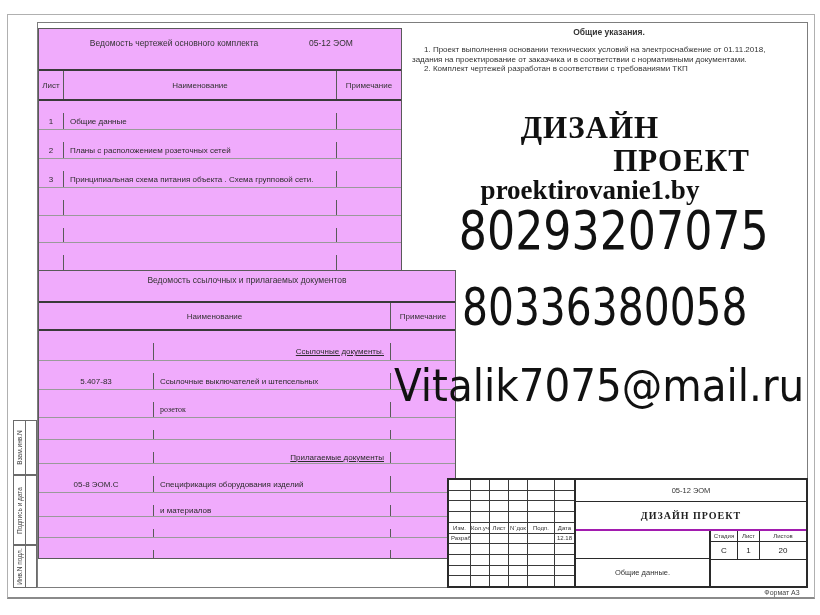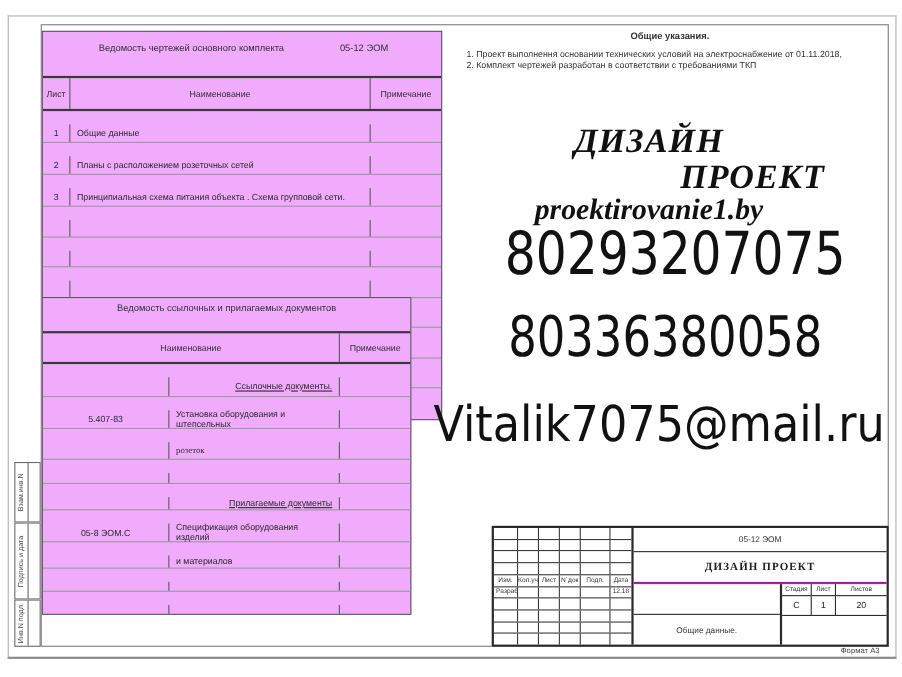--- a/index.html
+++ b/index.html
@@ -12,21 +12,21 @@
   .abs { position:absolute; }
 
   
   .outer-border { left:7px; top:14px; width:808px; height:585px;
     border:1px solid #b0b0b0; border-bottom:2px solid #8a8a8a; }
   .frame { left:37px; top:22px; width:771px; height:566px; border:1px solid #7d7d7d; }
 
   
   .dtable { background:#f0abfc; border:1px solid #5a5a5a; display:flex; flex-direction:column;gap:12px; }
   .t1 { left:38px; top:28px; width:364px; }
-  .t2 { left:38px; top:270px; width:336px; }
+  .t2 { left:38px; top:270px; width:418px; }
   .t-titlerow { height:28px; display:flex; align-items:center; font-size:8.5px; color:#333; }
   .t-titlerow .ttl { flex:1; text-align:center; }
   .t-titlerow .code { width:92px; text-align:left; }
   .t2 .t-titlerow { height:18px; }
   .t-head { display:flex; border-top:2px solid #3a3a3a; border-bottom:2px solid #3a3a3a;
     font-size:8px; color:#333; }
   .t1 .t-head { height:32px; }
   .t2 .t-head { height:30px; }
   .t-head > div { display:flex; align-items:center; justify-content:center; }
   .trow { display:flex; border-bottom:1px solid #9a9a9a; font-size:8px; color:#2b2b2b; }
@@ -42,21 +42,21 @@
   .u { text-decoration:underline; }
 
   
   .notes { left:412px; top:27px; width:394px; color:#333; }
   .notes-title { text-align:center; font-weight:bold; font-size:8.5px; margin-bottom:8px; }
   .notes-line { font-size:8px; line-height:9.5px; }
   .ind { padding-left:12px; }
 
   
   .ad { text-align:center; color:#111; white-space:nowrap; }
-  .ad-serif { font-family:"Liberation Serif", serif; font-weight:bold; letter-spacing:1px;font-style:italic; }
+  .ad-serif { font-family:"Liberation Serif", serif; font-weight:bold; letter-spacing:1px; }
   .ad1 { left:430px; top:110px; width:320px; font-size:31px; }
   .ad2 { left:430px; top:143px; width:320px; font-size:31px;text-align:right; }
   .ad3 { left:430px; top:175px; width:320px; font-size:27px; letter-spacing:0; }
   .ad-num { font-family:"DejaVu Sans", sans-serif; }
   .ph1 { left:430px; top:199px; width:320px; font-size:54px; transform:scaleX(0.82); }
   .ph2 { left:430px; top:278px; width:320px; font-size:51px; transform:scaleX(0.80); }
   .eml { left:372px; top:359px; width:440px; font-size:45px; transform:scaleX(0.90); }
 
   
   .strip-cell { left:13px; width:24px; border:1px solid #6b6b6b; display:flex; background:#fff; }
@@ -173,21 +173,21 @@
   </div>
   <div class="trow" style="height:18px;">
     <div class="c-des"></div>
     <div class="c-name center">
         <span class="u">Ссылочные документы.</span>
       </div>
     <div class="c-note"></div>
   </div>
   <div class="trow">
     <div class="c-des">5.407-83</div>
-    <div class="c-name">Установка оборудования и штепсельных</div>
+    <div class="c-name">Ссылочные выключателей и штепсельных</div>
     <div class="c-note"></div>
   </div>
   <div class="trow" style="height:16px;font-family:Liberation Serif, serif;">
     <div class="c-des"></div>
     <div class="c-name">розеток</div>
     <div class="c-note"></div>
   </div>
   <div class="trow" style="height:10px;">
       <div class="c-des"></div>
       <div class="c-name"></div>
@@ -218,20 +218,21 @@
   <div class="trow" style="height:8px;">
       <div class="c-des"></div>
       <div class="c-name"></div>
       <div class="c-note"></div>
     </div>
 </div>
 
 <div class="abs notes">
   <div class="notes-title">Общие указания.</div>
   <div class="notes-line ind">1. Проект  выполнення  основании технических условий на электроснабжение от 01.11.2018,</div>
+  <div class="notes-line">задания на проектирование  от заказчика  и в соответствии с нормативными документами.</div>
   <div class="notes-line ind">2.  Комплект  чертежей разработан в соответствии с требованиями ТКП</div>
 </div>
 
 <div class="abs ad ad-serif ad1">ДИЗАЙН</div>
 <div class="abs ad ad-serif ad2">ПРОЕКТ</div>
 <div class="abs ad ad-serif ad3">proektirovanie1.by</div>
 <div class="abs ad ad-num ph1">80293207075</div>
 <div class="abs ad ad-num ph2">80336380058</div>
 <div class="abs ad ad-num eml">Vitalik7075@mail.ru</div>
 

